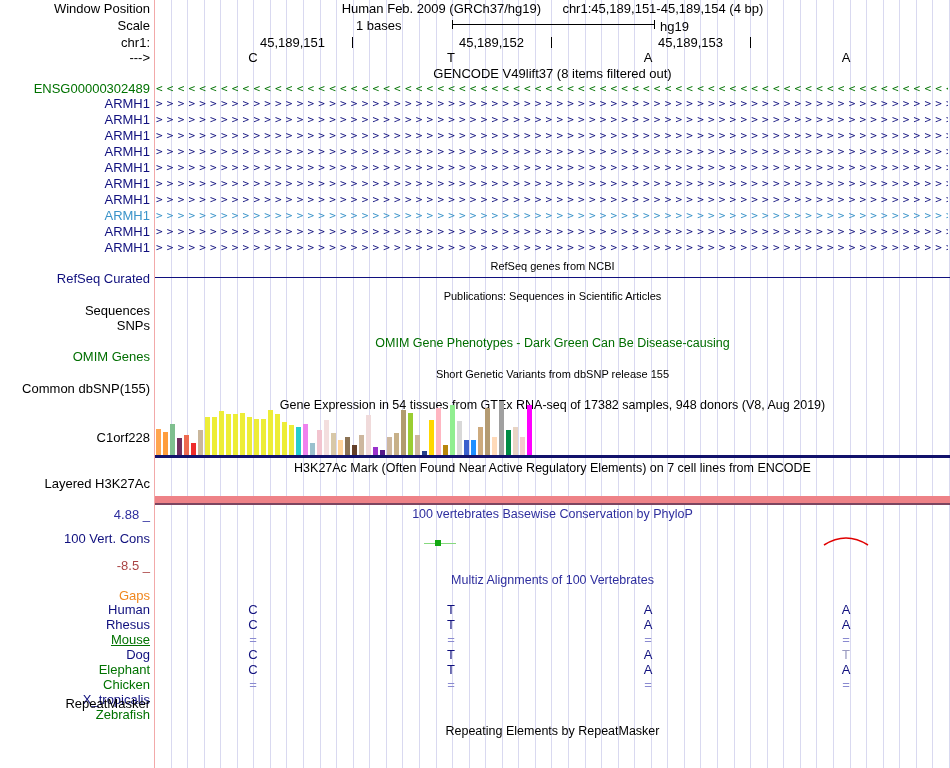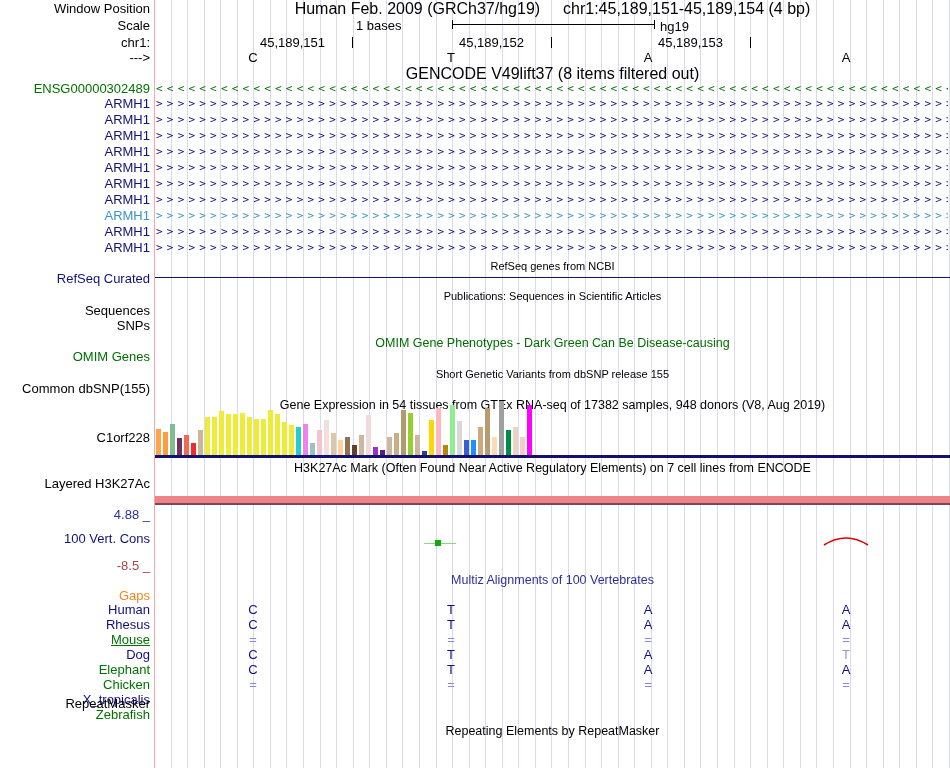--- a/index.html
+++ b/index.html
@@ -1,20 +1,20 @@
 <!DOCTYPE html>
 <html><head>
 <meta charset="utf-8">
 <style>
   html,body{margin:0;padding:0;background:#fff}
   #app{position:relative;width:950px;height:768px;background:#fff;
        font-family:"Liberation Sans",sans-serif;overflow:hidden}
   .lbl{position:absolute;left:0;width:150px;text-align:right;font-size:13px;
        line-height:15px;white-space:nowrap;color:#000}
-  .ctr{position:absolute;left:155px;width:795px;text-align:center;font-size:16px;
+  .ctr{position:absolute;left:155px;width:795px;text-align:center;font-size:13px;
        line-height:15px;color:#000;white-space:nowrap}
   .small{font-size:11px}
   .navy{color:#10107e}
   .bluetitle{color:#2e2e9e}
   .track-grid{position:absolute;left:155px;top:0;width:795px;height:768px;
        background:repeating-linear-gradient(to right,transparent 0 15.56px,#d9d9f0 15.56px 16.56px)}
   .pink-sep{position:absolute;left:154px;top:0;width:1px;height:768px;background:#f2a9a9}
   .arrows{position:absolute;left:156px;width:792px;overflow:hidden;white-space:nowrap;
        font-family:"DejaVu Sans Mono",monospace;font-size:11px;letter-spacing:4.2px;
        line-height:15px;height:15px}
@@ -169,20 +169,21 @@
       <div class="bar" style="left: 527px; top: 405px; height: 50px; background: rgb(255, 0, 255);"></div>
     </div>
   <div class="hline" style="top:455px;height:3px;background:#12126b"></div>
 
   <div class="ctr" style="top:461px;font-size:12.5px">H3K27Ac Mark (Often Found Near Active Regulatory Elements) on 7 cell lines from ENCODE</div>
   <div class="lbl" style="top:476px">Layered H3K27Ac</div>
   <div class="hline" style="top:496px;height:7px;background:#ee8287"></div>
   <div class="hline" style="top:503px;height:2px;background:#7c4560"></div>
 
   <div class="lbl" style="top:507px;color:#2e2e9e">4.88 _</div>
+  <div class="ctr bluetitle" style="top:507px;font-size:12.5px">100 vertebrates Basewise Conservation by PhyloP</div>
   <div class="lbl navy" style="top:531px">100 Vert. Cons</div>
   <div style="position:absolute;left:424px;top:543px;width:32px;height:1px;background:#86d97e"></div>
   <div style="position:absolute;left:435px;top:540px;width:6px;height:6px;background:#12a812"></div>
   <svg width="50" height="14" style="position:absolute;left:821px;top:534px">
     <path d="M3,11 Q25,-3 47,11" stroke="#e00000" stroke-width="1.5" fill="none"></path>
   </svg>
   <div class="lbl" style="top:558px;color:#aa4444">-8.5 _</div>
 
   <div class="ctr bluetitle" style="top:573px;font-size:12.5px">Multiz Alignments of 100 Vertebrates</div>
   <div class="lbl" style="top:588px;color:#f08820">Gaps</div>

